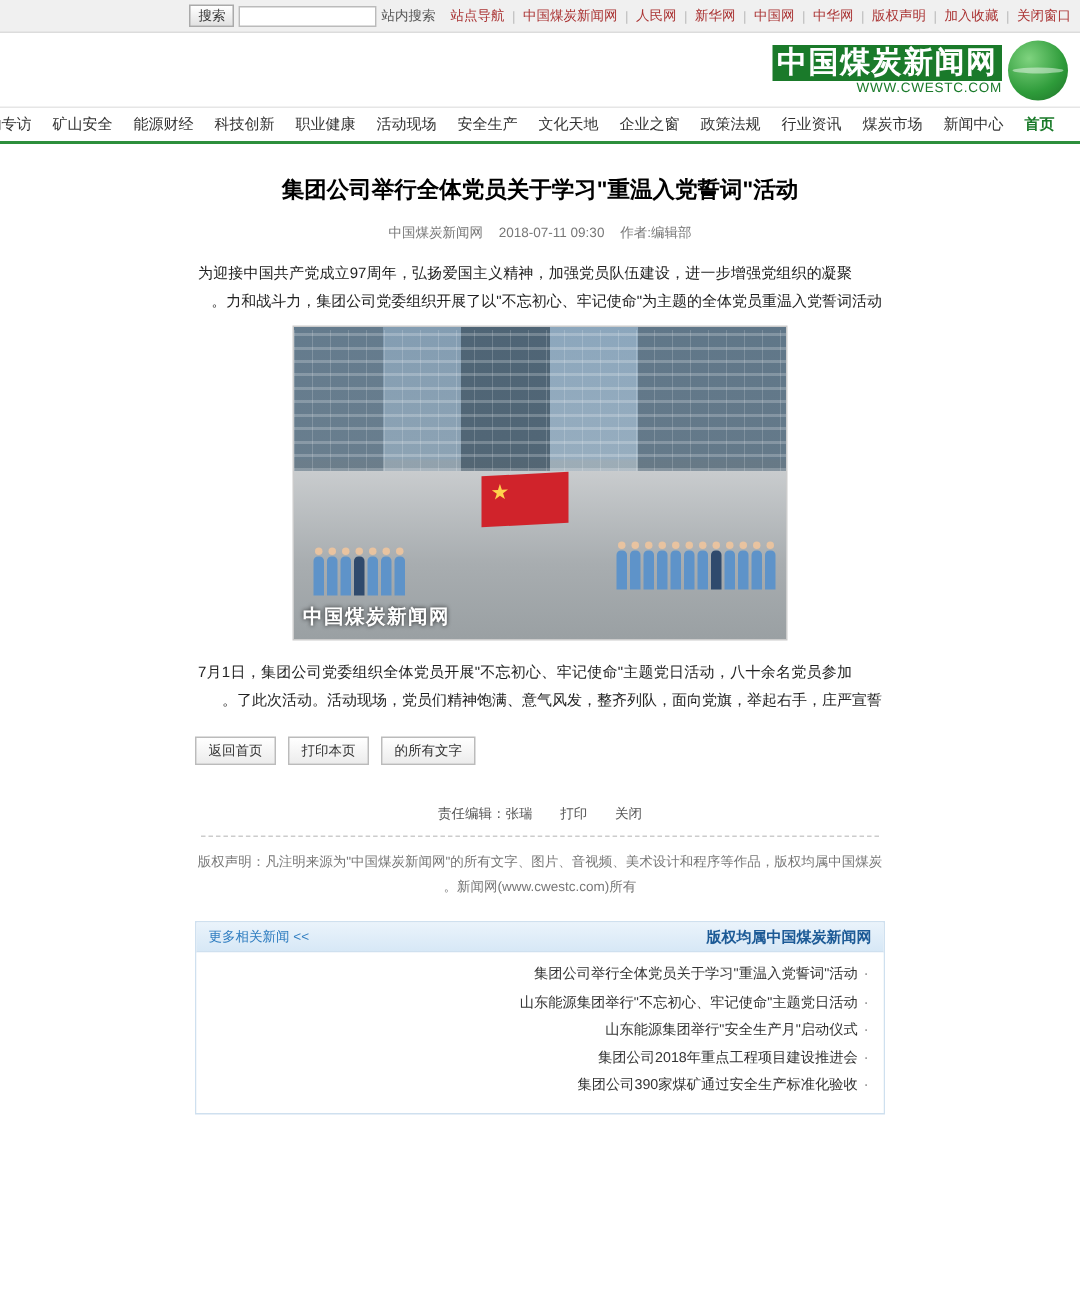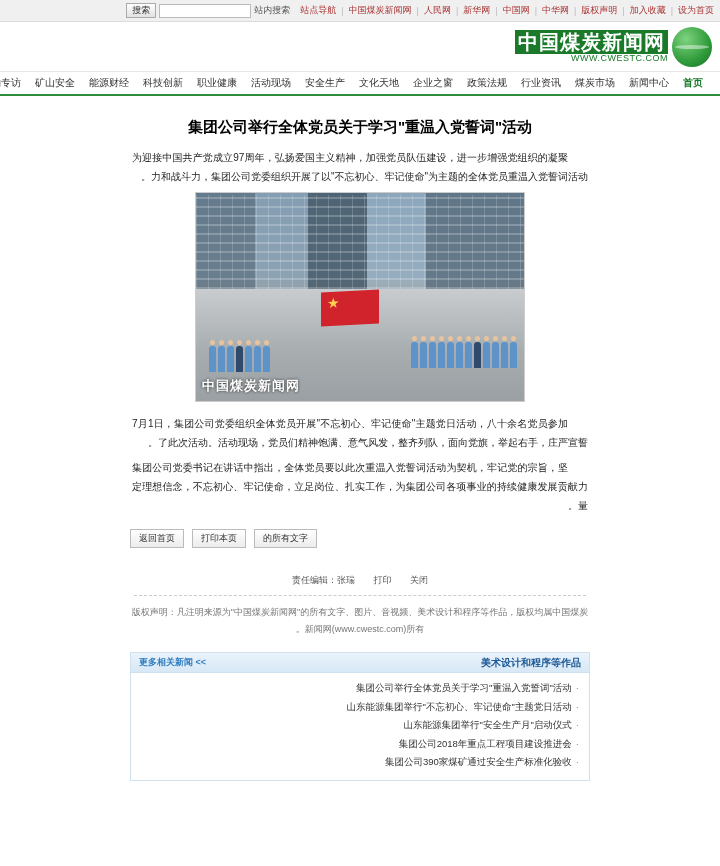--- a/index.html
+++ b/index.html
@@ -176,34 +176,34 @@
   .panel {
     width: 460px; margin: 14px auto 0 auto;
     border: 1px solid #cfe0ef; direction: rtl;
   }
   .panel-head {
     height: 20px; background: linear-gradient(#eaf3fb,#d7e8f6);
     border-bottom: 1px solid #cfe0ef;
     display: flex; align-items: center; justify-content: space-between;
     padding: 0 8px; font-size: 10px; color: #1c5a96; font-weight: bold;
   }
-  .panel-head .more { color: #2f7dc0; font-weight: bold; font-size: 9px; }
+  .panel-head .more { color: #2f7dc0; font-weight: normal; font-size: 9px; }
   .panel-body { padding: 6px 10px 8px 10px; background: #fff; }
   .panel-body li {
     list-style: none; font-size: 9.5px; color: #333; line-height: 1.95;
     text-align: right;
   }
   .panel-body li:before { content: "·"; margin-left: 4px; color: #888; }
 </style>
 </head>
 <body>
 
 <div class="topbar">
   <div class="links">
-    <a>设为首页</a>
+    <a>关闭窗口</a>
       <span class="sep">|</span>
     <a>加入收藏</a>
       <span class="sep">|</span>
     <a>版权声明</a>
       <span class="sep">|</span>
     <a>中华网</a>
       <span class="sep">|</span>
     <a>中国网</a>
       <span class="sep">|</span>
     <a>新华网</a>
@@ -246,20 +246,25 @@
   <a>能源财经</a>
   <a>矿山安全</a>
   <a>人物专访</a>
 </div>
 
 <div class="wrap">
   <div class="article">
 
     <h1 class="title">集团公司举行全体党员关于学习"重温入党誓词"活动</h1>
 
+    <div class="meta">
+      <span>中国煤炭新闻网</span>
+      <span>2018-07-11 09:30</span>
+      <span>作者:编辑部</span>
+    </div>
 
     <p class="lead">为迎接中国共产党成立97周年，弘扬爱国主义精神，加强党员队伍建设，进一步增强党组织的凝聚力和战斗力，集团公司党委组织开展了以"不忘初心、牢记使命"为主题的全体党员重温入党誓词活动。</p>
 
     <div class="photo">
       <div class="bldg"></div>
       <div class="glass"></div>
       <div class="ground"></div>
       <div class="flag"></div>
       <div class="row left">
         <div class="p"></div>
@@ -282,21 +287,20 @@
           <div class="p"></div>
           <div class="p"></div>
           <div class="p"></div>
           <div class="p"></div>
       </div>
       <div class="stamp">中国煤炭新闻网</div>
     </div>
 
     <div class="body">
       <p>7月1日，集团公司党委组织全体党员开展"不忘初心、牢记使命"主题党日活动，八十余名党员参加了此次活动。活动现场，党员们精神饱满、意气风发，整齐列队，面向党旗，举起右手，庄严宣誓。</p>
-      <p>集团公司党委书记在讲话中指出，全体党员要以此次重温入党誓词活动为契机，牢记党的宗旨，坚定理想信念，不忘初心、牢记使命，立足岗位、扎实工作，为集团公司各项事业的持续健康发展贡献力量。</p>
     </div>
 
     <div class="actions">
       <button>返回首页</button>
       <button>打印本页</button>
       <button>的所有文字</button>
     </div>
 
     <div class="byline">
       <span>责任编辑：张瑞</span>
@@ -306,21 +310,21 @@
 
     <div class="hr"></div>
 
     <div class="copyright">
       <div>版权声明：凡注明来源为"中国煤炭新闻网"的所有文字、图片、音视频、美术设计和程序等作品，版权均属中国煤炭新闻网(www.cwestc.com)所有。</div>
     </div>
   </div>
 
   <div class="panel">
     <div class="panel-head">
-      <span>美术设计和程序等作品</span>
+      <span>版权均属中国煤炭新闻网</span>
       <span class="more">&gt;&gt; 更多相关新闻</span>
     </div>
     <div class="panel-body">
       <ul style="margin:0;padding:0;">
         <li>集团公司举行全体党员关于学习"重温入党誓词"活动</li>
         <li>山东能源集团举行"不忘初心、牢记使命"主题党日活动</li>
         <li>山东能源集团举行"安全生产月"启动仪式</li>
         <li>集团公司2018年重点工程项目建设推进会</li>
         <li>集团公司390家煤矿通过安全生产标准化验收</li>
 

